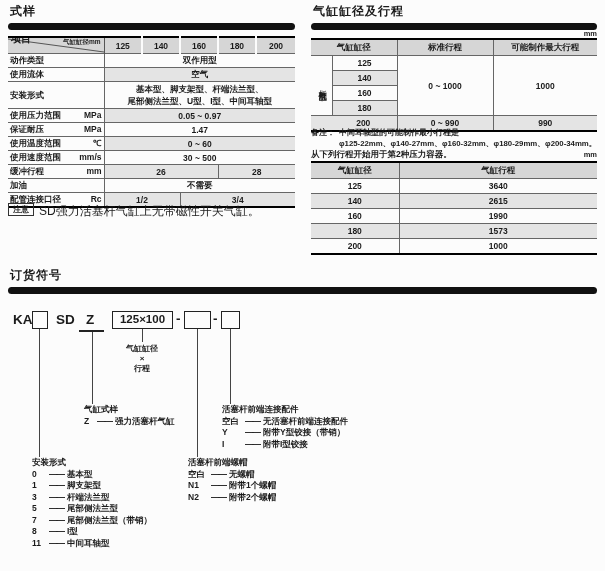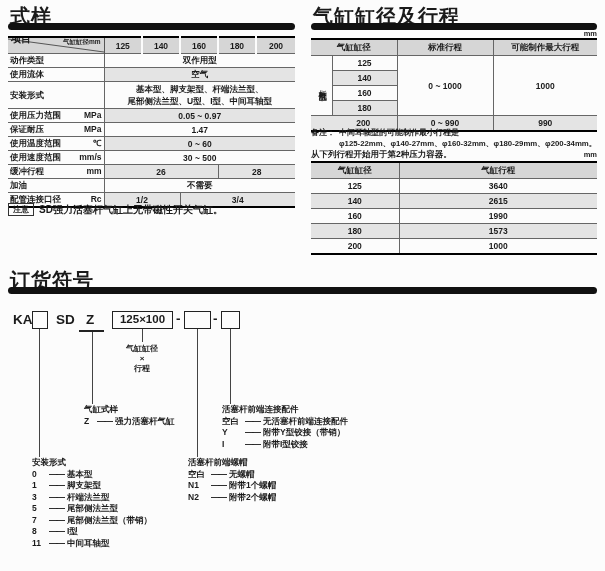--- a/index.html
+++ b/index.html
@@ -2,21 +2,21 @@
 <html><head>
 <meta charset="utf-8">
 <style>
   html,body{margin:0;padding:0;background:#ffffff;}
   .page{
     position:relative;width:605px;height:571px;background:#fcfcfc;
     font-family:"Liberation Sans",sans-serif;color:#1b1b1b;overflow:hidden;
     -webkit-font-smoothing:antialiased;
   }
   .abs{position:absolute;}
-  .sec-title{font-size:20px;font-weight:bold;letter-spacing:1px;}
+  .sec-title{font-size:12px;font-weight:bold;letter-spacing:1px;}
   .bar{background:#111;height:7px;border-radius:3.5px;}
 
   
   table{border-collapse:collapse;table-layout:fixed;
         border-top:2px solid #000;border-bottom:2px solid #000;}
   td,th{font-size:8.5px;font-weight:bold;padding:0 2px;text-align:center;
         vertical-align:middle;overflow:hidden;white-space:nowrap;}
   tr.hdr th{background:#d6d6d6;height:15px;}
   tr td{border-top:1px solid #666;}
   tr.g td{background:#e4e4e4;}
@@ -32,21 +32,21 @@
   .spec-table td.val{border-left:1px solid #666;}
   .lblwrap{display:flex;justify-content:space-between;align-items:baseline;}
   .corner{position:relative;background:#d6d6d6;height:15px;padding:0;}
   .corner svg{position:absolute;left:0;top:0;}
   .c-item{position:absolute;left:3px;bottom:7px;font-size:10px;font-weight:bold;}
   .c-bore{position:absolute;right:3px;top:0px;font-size:6.5px;font-weight:bold;}
 
   .notice{display:flex;align-items:flex-start;gap:5px;}
   .notice-badge{border:1px solid #333;font-size:8px;font-weight:bold;
                 padding:1px 4px;line-height:9px;}
-  .notice-text{font-size:10px;font-weight:bold;}
+  .notice-text{font-size:12px;font-weight:normal;}
 
   
   .bore-table{width:286px;}
   .bore-table td{height:14px;}
   .bore-table td.side{writing-mode:vertical-rl;text-orientation:upright;
       font-size:8px;letter-spacing:1px;padding:0;background:#fcfcfc;
       border-right:1px solid #666;}
   .bore-table td.bore{border-right:1px solid #666;}
   .bore-table td.merged{border-right:1px solid #666;background:#fcfcfc;}
   .bore-table th.vr,.bore-table td.vr{border-right:1px solid #666;}

